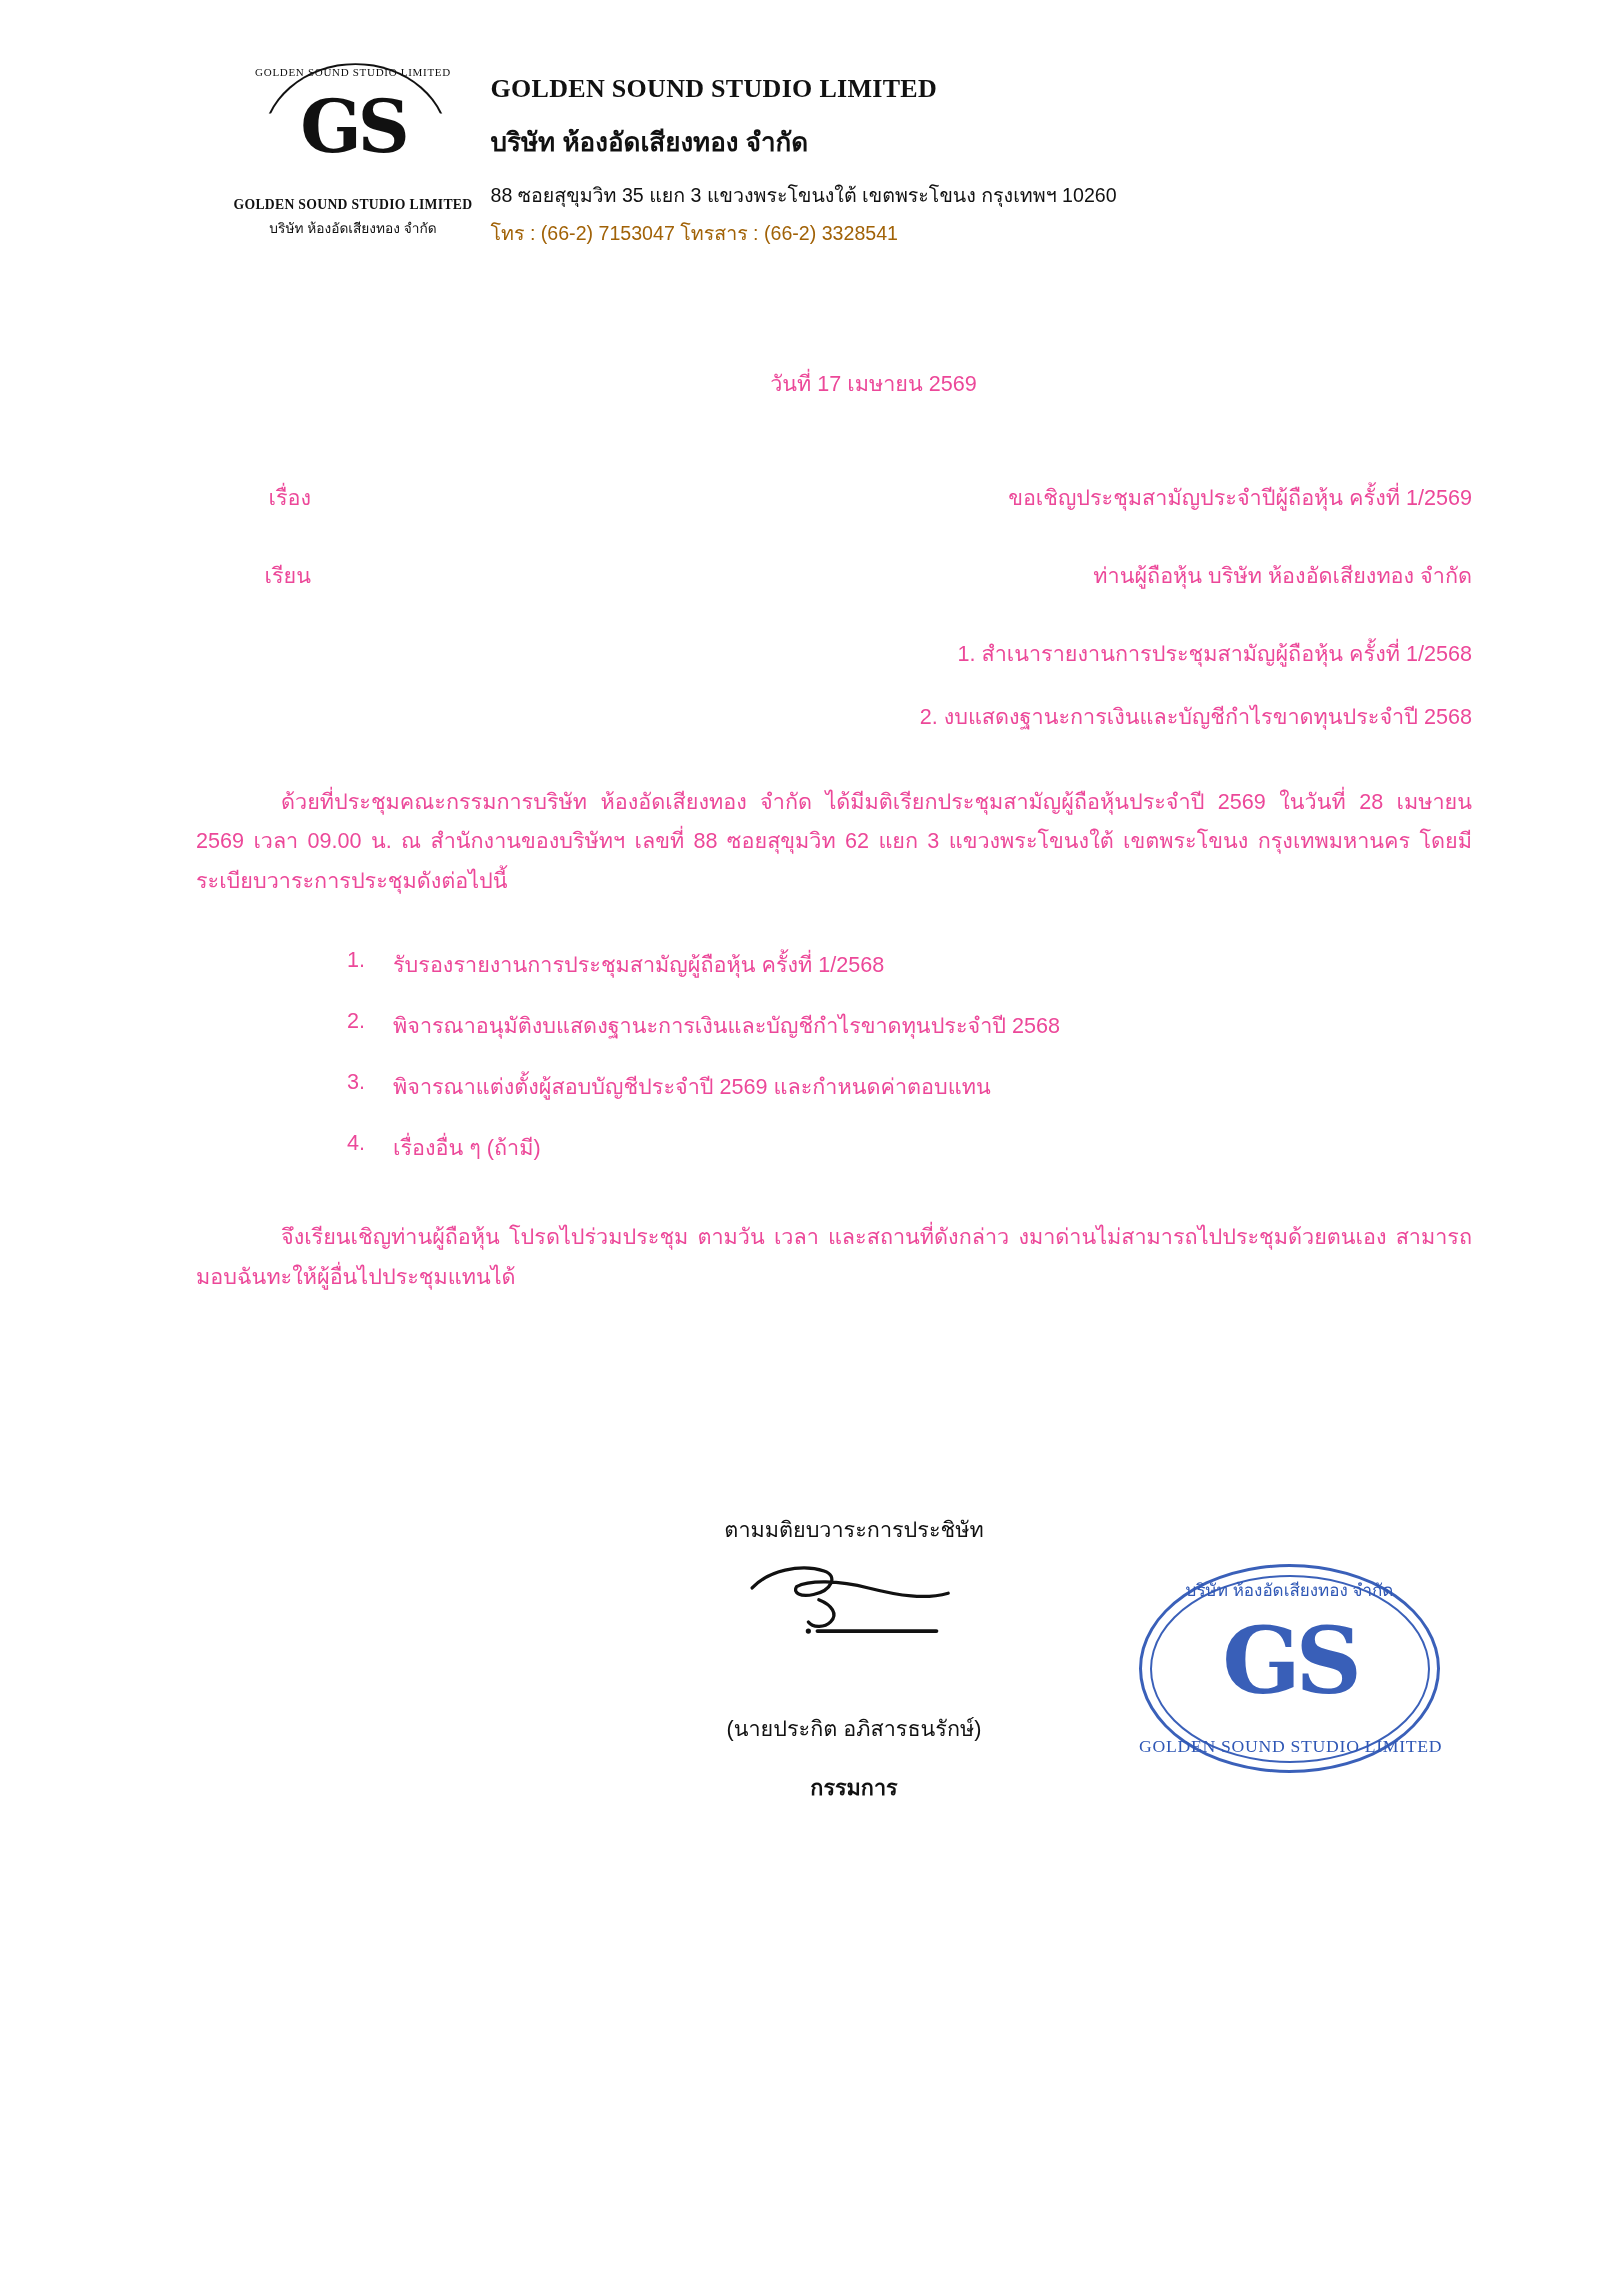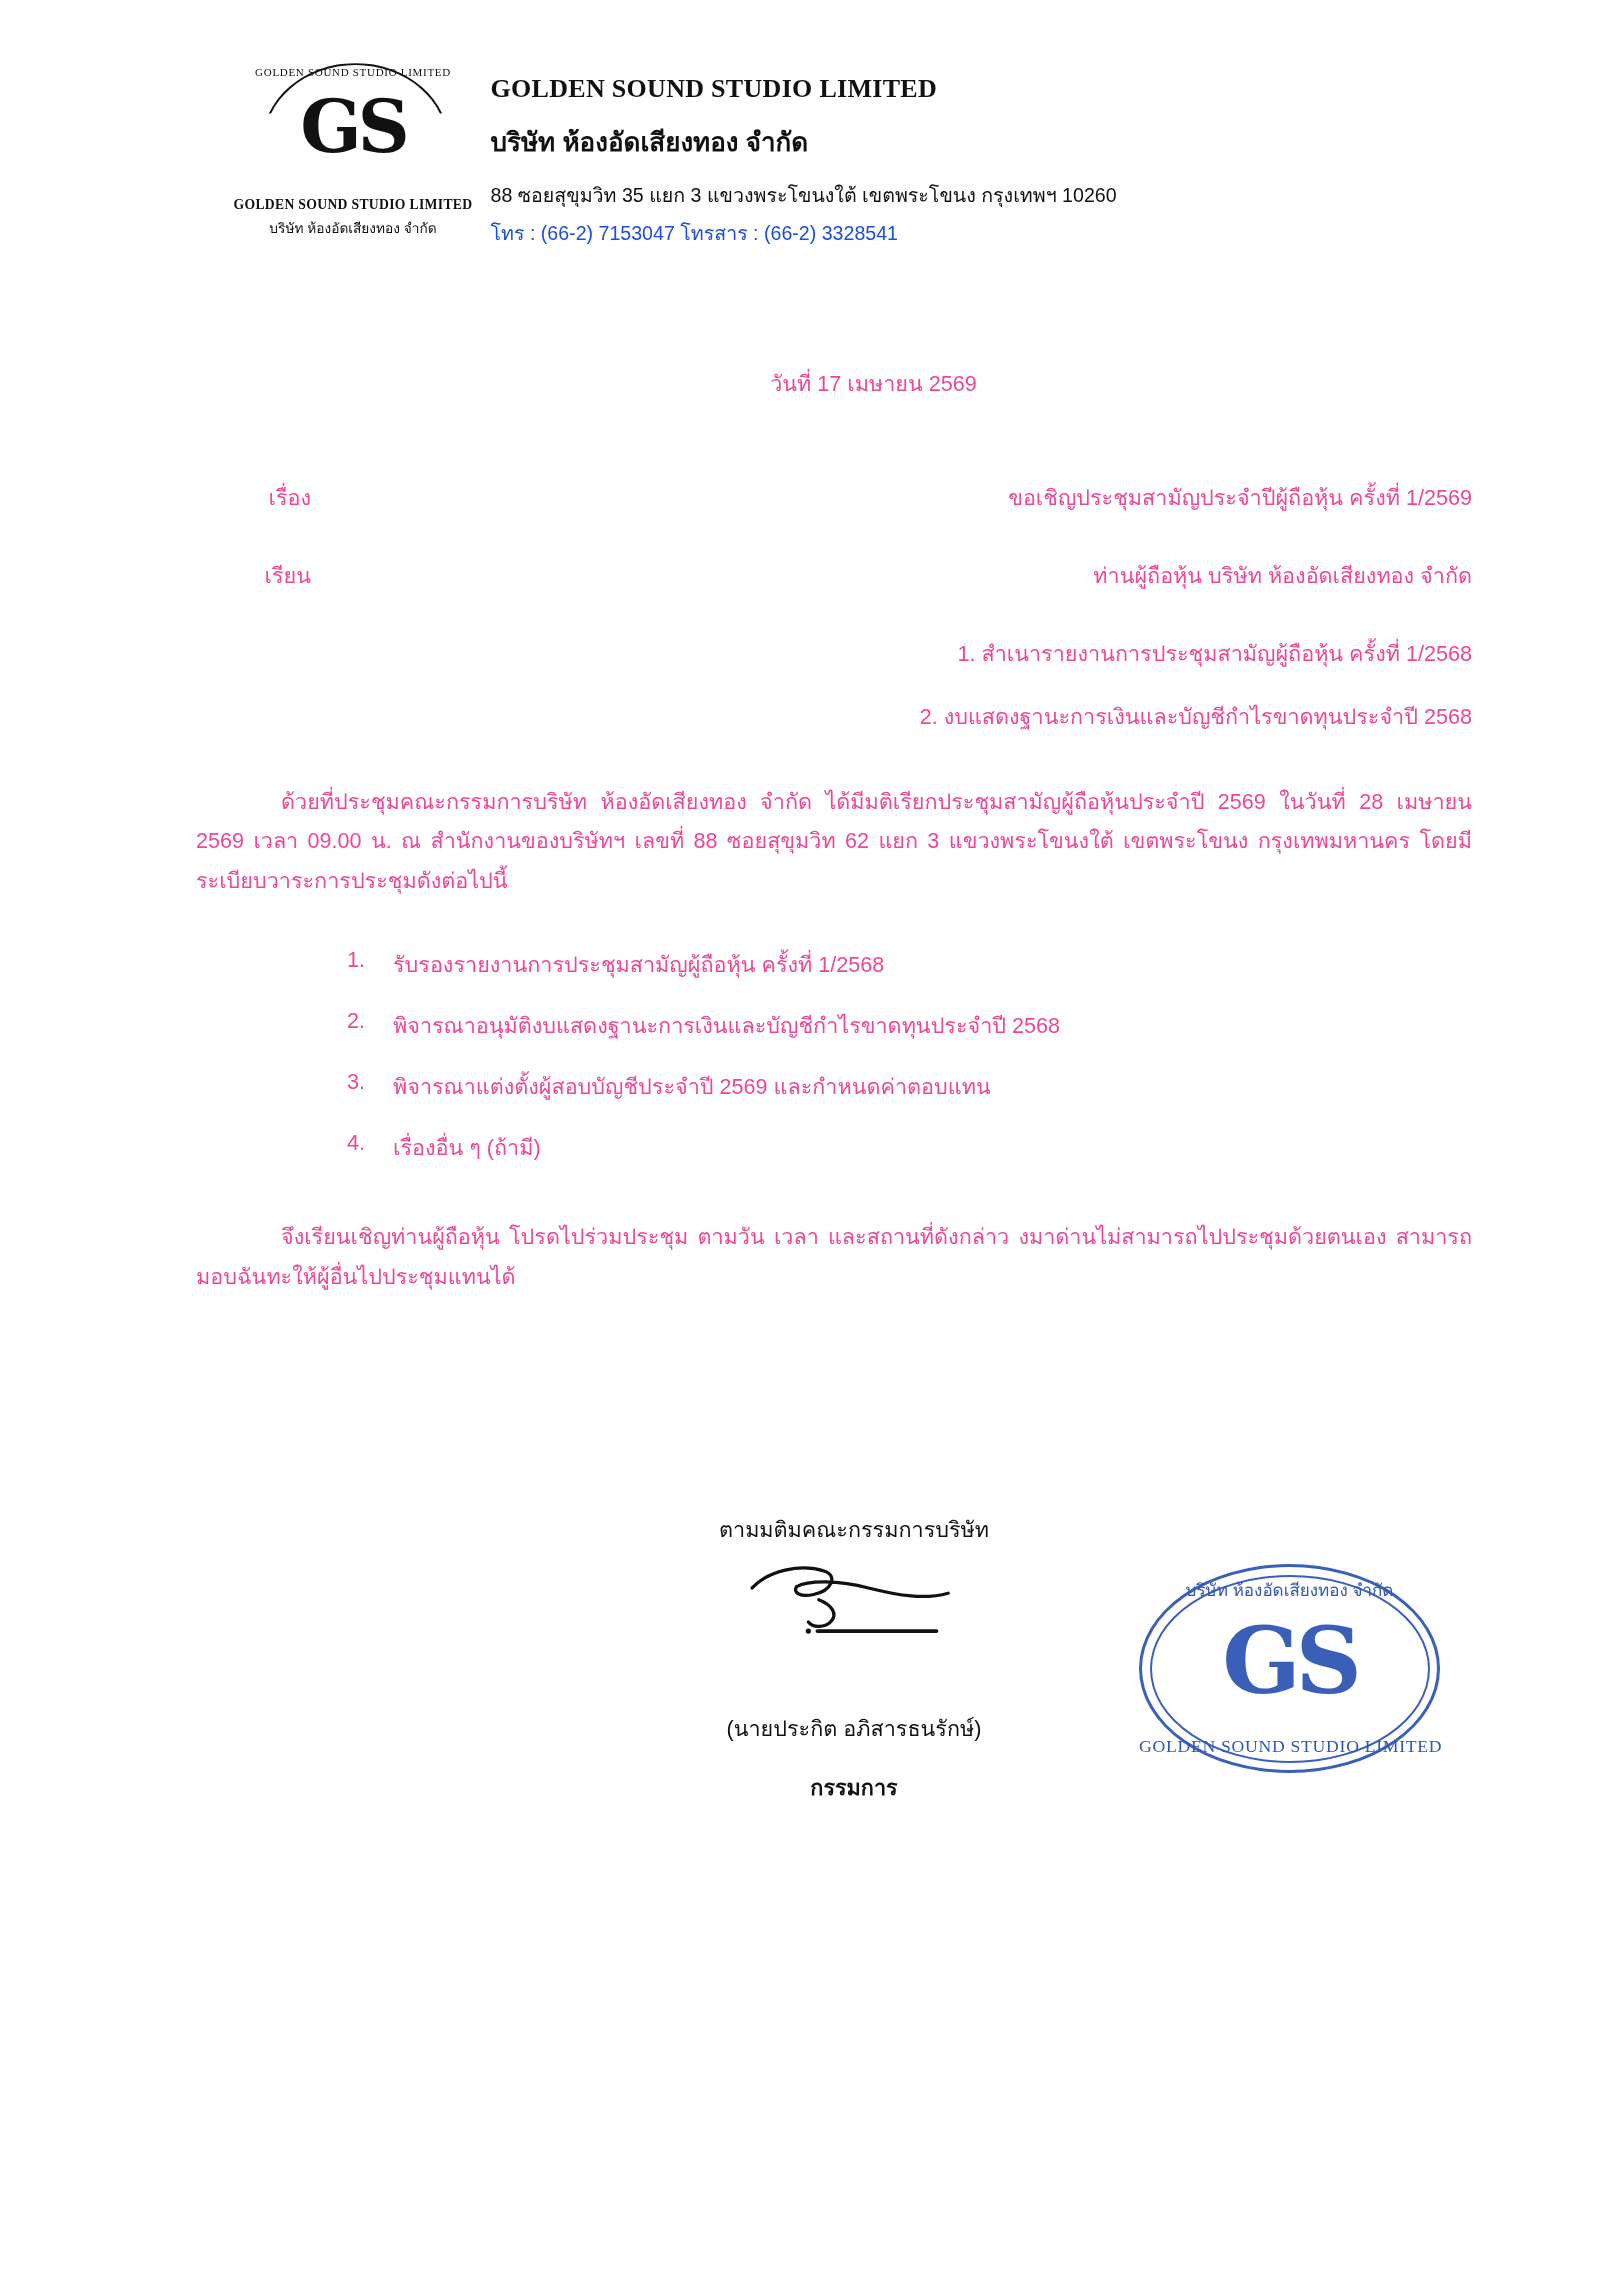--- a/index.html
+++ b/index.html
@@ -119,21 +119,21 @@
   .addr-line {
     font-family: "Liberation Sans", sans-serif;
     font-size: 19.6px;
     margin-top: 17px;
     color: #111;
   }
   .addr-line2 {
     font-family: "Liberation Sans", sans-serif;
     font-size: 19.6px;
     margin-top: 6.5px;
-    color: #1d4ed8;
+    color: #a16207;
   }
 
   
   .doc-body {
     position: absolute;
     top: 366px;
     left: 196px;
     right: 151px;
     font-family: "Liberation Sans", sans-serif;
     font-size: 21.6px;
@@ -345,21 +345,21 @@
         <span class="num">4.</span>
         <span class="txt">เรื่องอื่น ๆ (ถ้ามี)</span>
       </li>
     </ul>
 
     <div class="closing">จึงเรียนเชิญท่านผู้ถือหุ้น โปรดไปร่วมประชุม ตามวัน  เวลา  และสถานที่ดังกล่าว  งมาด่านไม่สามารถไปประชุมด้วยตนเอง สามารถมอบฉันทะให้ผู้อื่นไปประชุมแทนได้</div>
 
   </div>
 
   <div class="sign-block">
-    <div class="sign-by">ตามมติมคณะกรรมการบริษัท</div>
+    <div class="sign-by">ตามมติยบวาระการประชิษัท</div>
     <div class="sign-space">
       <svg class="signature" viewBox="0 0 360 150">
         <path d="M18 52 C42 26, 92 14, 128 26 C150 33, 140 56, 112 62 C92 66, 80 60, 86 50
                  C104 40, 150 40, 196 52 C244 64, 282 70, 318 60" fill="none" stroke="#111" stroke-width="5" stroke-linecap="round"></path>
         <path d="M120 70 C140 78, 150 92, 138 104 C128 114, 110 112, 104 104" fill="none" stroke="#111" stroke-width="5" stroke-linecap="round"></path>
         <path d="M118 118 L300 118" fill="none" stroke="#111" stroke-width="6" stroke-linecap="round"></path>
         <circle cx="104" cy="118" r="4" fill="#111"></circle>
       </svg>
     </div>
     <div class="sign-name">(นายประกิต  อภิสารธนรักษ์)</div>

